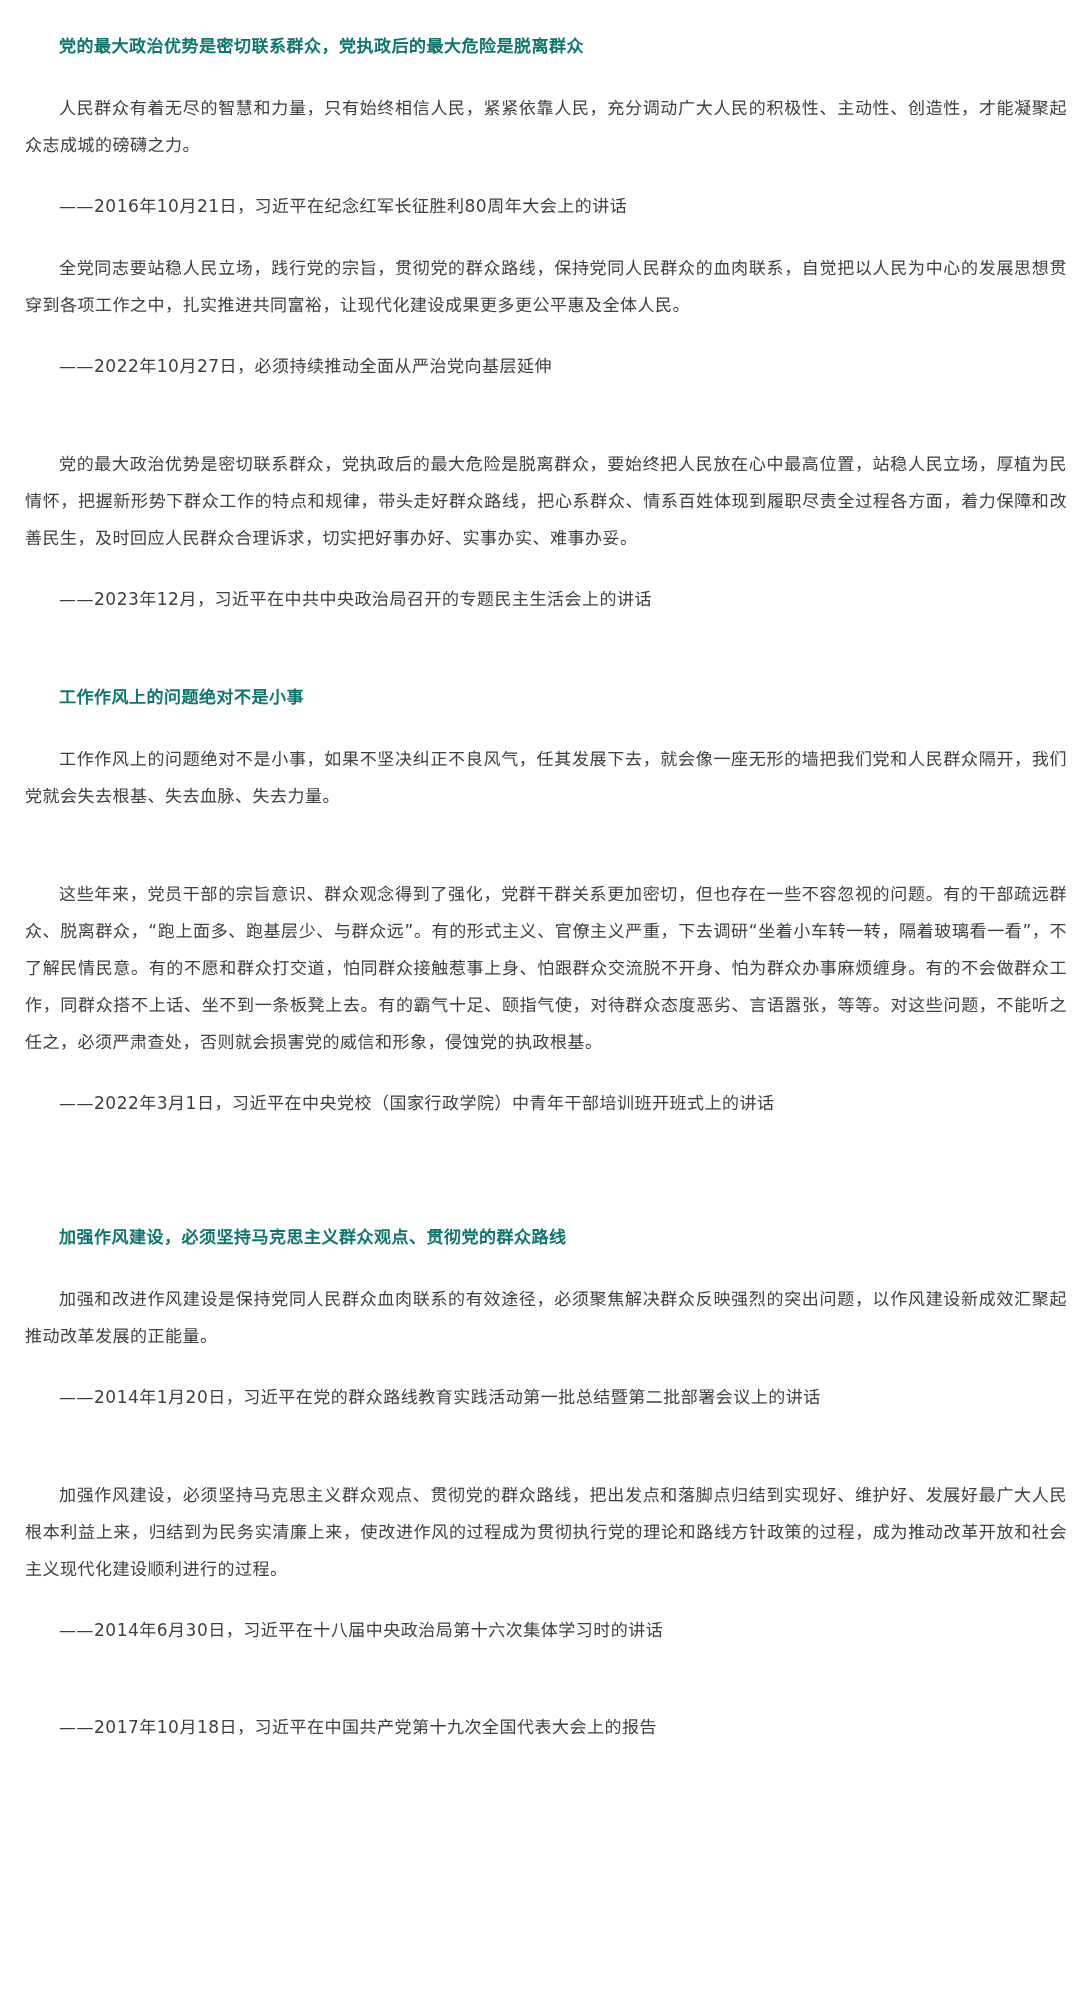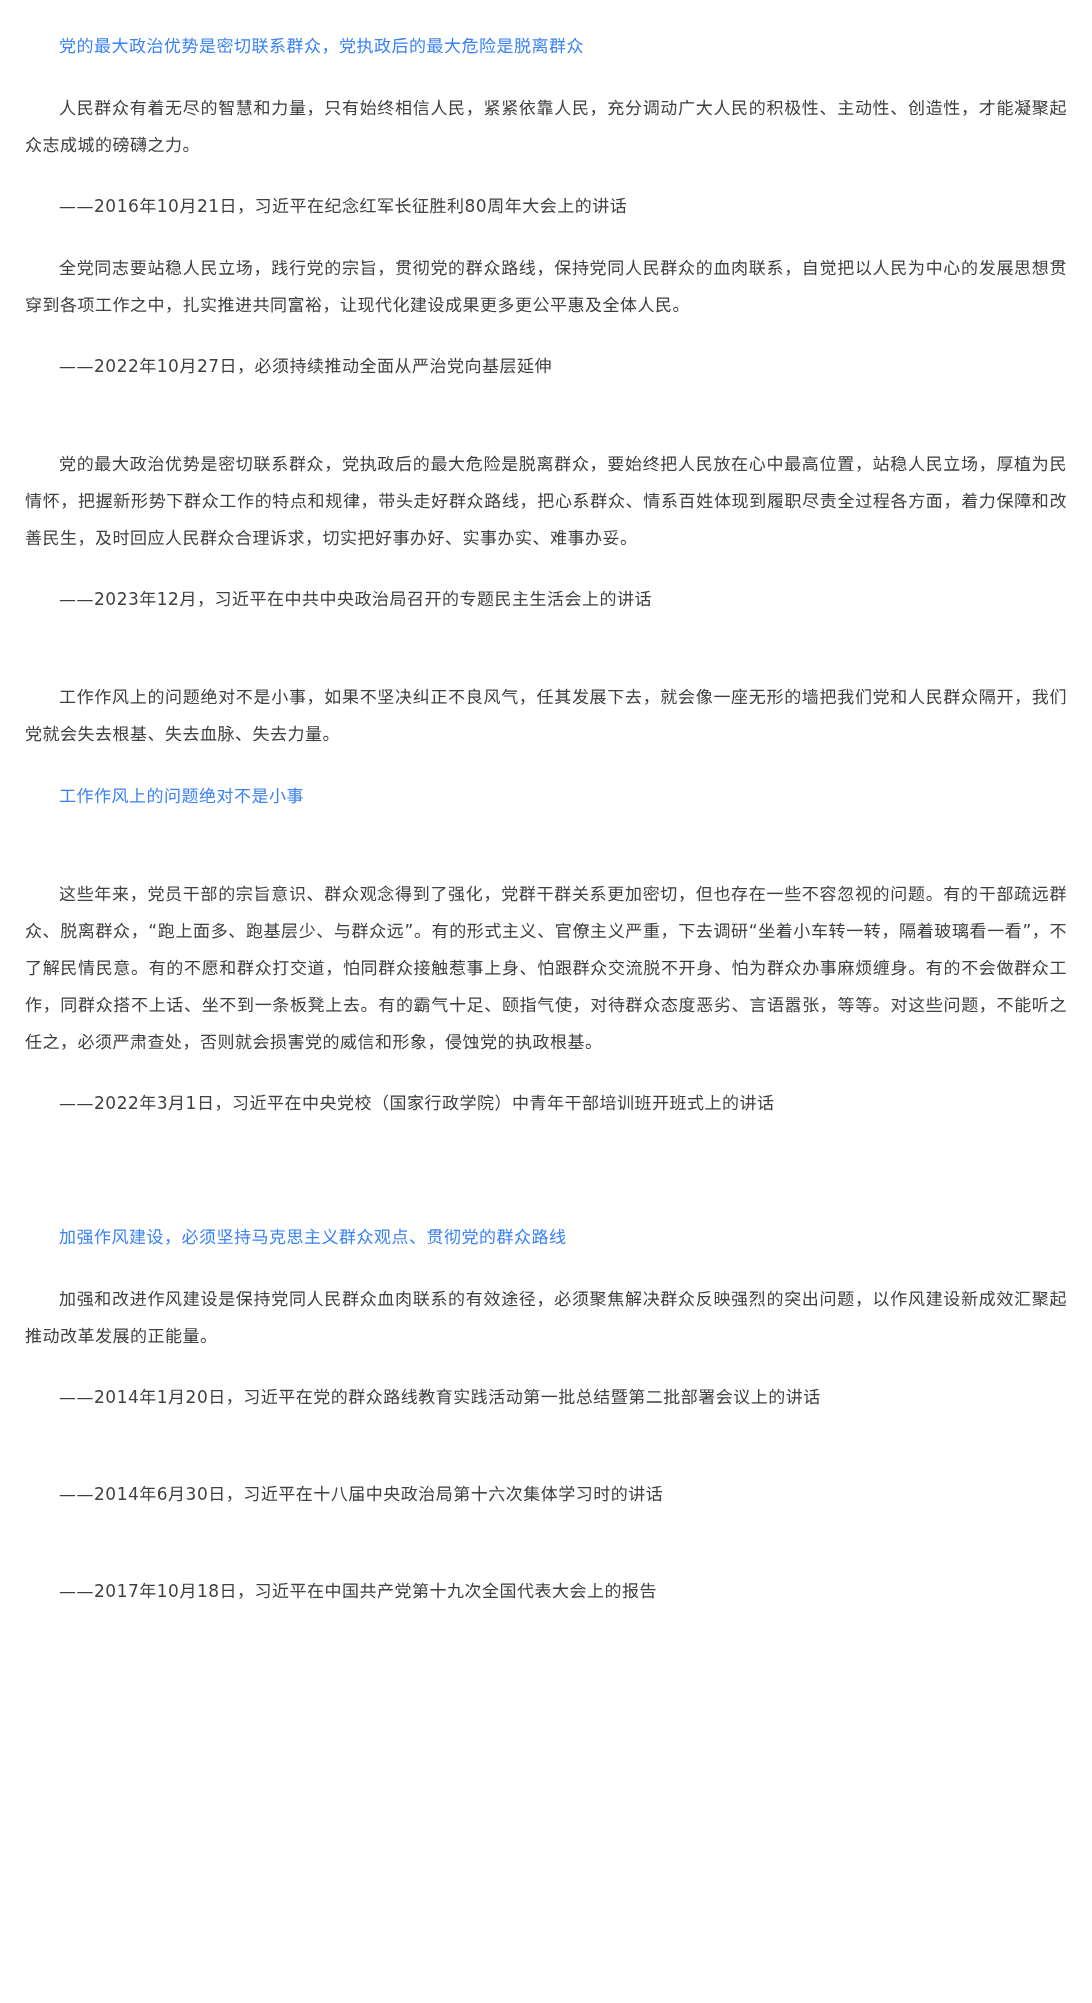--- a/index.html
+++ b/index.html
@@ -19,22 +19,22 @@
   .blk {
     font-size: 17px;
     line-height: 37px;
     text-indent: 2em;
     text-align: justify;
     margin: 25px 0 0 0;
     letter-spacing: 0.5px;
   }
   .page > .blk:first-child { margin-top: 0; }
   .b-heading {
-    font-weight: normal;
-    color: #3b82f6;
+    font-weight: bold;
+    color: #0f766e;
   }
   .b-attr {
     margin-top: 24px;
   }
   .spacer {
     height: 36px;
   }
 </style>
 </head>
 <body>
@@ -49,40 +49,41 @@
   <p class="blk b-para">全党同志要站稳人民立场，践行党的宗旨，贯彻党的群众路线，保持党同人民群众的血肉联系，自觉把以人民为中心的发展思想贯穿到各项工作之中，扎实推进共同富裕，让现代化建设成果更多更公平惠及全体人民。</p>
   <p class="blk b-attr">——2022年10月27日，必须持续推动全面从严治党向基层延伸</p>
 
   <div class="spacer"></div>
 
   <p class="blk b-para">党的最大政治优势是密切联系群众，党执政后的最大危险是脱离群众，要始终把人民放在心中最高位置，站稳人民立场，厚植为民情怀，把握新形势下群众工作的特点和规律，带头走好群众路线，把心系群众、情系百姓体现到履职尽责全过程各方面，着力保障和改善民生，及时回应人民群众合理诉求，切实把好事办好、实事办实、难事办妥。</p>
   <p class="blk b-attr">——2023年12月，习近平在中共中央政治局召开的专题民主生活会上的讲话</p>
 
   <div class="spacer"></div>
 
+  <p class="blk b-heading">工作作风上的问题绝对不是小事</p>
+
   <p class="blk b-para">工作作风上的问题绝对不是小事，如果不坚决纠正不良风气，任其发展下去，就会像一座无形的墙把我们党和人民群众隔开，我们党就会失去根基、失去血脉、失去力量。</p>
-
-  <p class="blk b-heading">工作作风上的问题绝对不是小事</p>
 
   <div class="spacer"></div>
 
   <p class="blk b-para">这些年来，党员干部的宗旨意识、群众观念得到了强化，党群干群关系更加密切，但也存在一些不容忽视的问题。有的干部疏远群众、脱离群众，“跑上面多、跑基层少、与群众远”。有的形式主义、官僚主义严重，下去调研“坐着小车转一转，隔着玻璃看一看”，不了解民情民意。有的不愿和群众打交道，怕同群众接触惹事上身、怕跟群众交流脱不开身、怕为群众办事麻烦缠身。有的不会做群众工作，同群众搭不上话、坐不到一条板凳上去。有的霸气十足、颐指气使，对待群众态度恶劣、言语嚣张，等等。对这些问题，不能听之任之，必须严肃查处，否则就会损害党的威信和形象，侵蚀党的执政根基。</p>
   <p class="blk b-attr">——2022年3月1日，习近平在中央党校（国家行政学院）中青年干部培训班开班式上的讲话</p>
 
   <div class="spacer"></div>
 
 
   <div class="spacer"></div>
 
   <p class="blk b-heading">加强作风建设，必须坚持马克思主义群众观点、贯彻党的群众路线</p>
 
   <p class="blk b-para">加强和改进作风建设是保持党同人民群众血肉联系的有效途径，必须聚焦解决群众反映强烈的突出问题，以作风建设新成效汇聚起推动改革发展的正能量。</p>
   <p class="blk b-attr">——2014年1月20日，习近平在党的群众路线教育实践活动第一批总结暨第二批部署会议上的讲话</p>
 
   <div class="spacer"></div>
 
+  <p class="blk b-para">加强作风建设，必须坚持马克思主义群众观点、贯彻党的群众路线，把出发点和落脚点归结到实现好、维护好、发展好最广大人民根本利益上来，归结到为民务实清廉上来，使改进作风的过程成为贯彻执行党的理论和路线方针政策的过程，成为推动改革开放和社会主义现代化建设顺利进行的过程。</p>
   <p class="blk b-attr">——2014年6月30日，习近平在十八届中央政治局第十六次集体学习时的讲话</p>
 
   <div class="spacer"></div>
 
   <p class="blk b-attr">——2017年10月18日，习近平在中国共产党第十九次全国代表大会上的报告</p>
 
 </div>
 
 </body></html>

